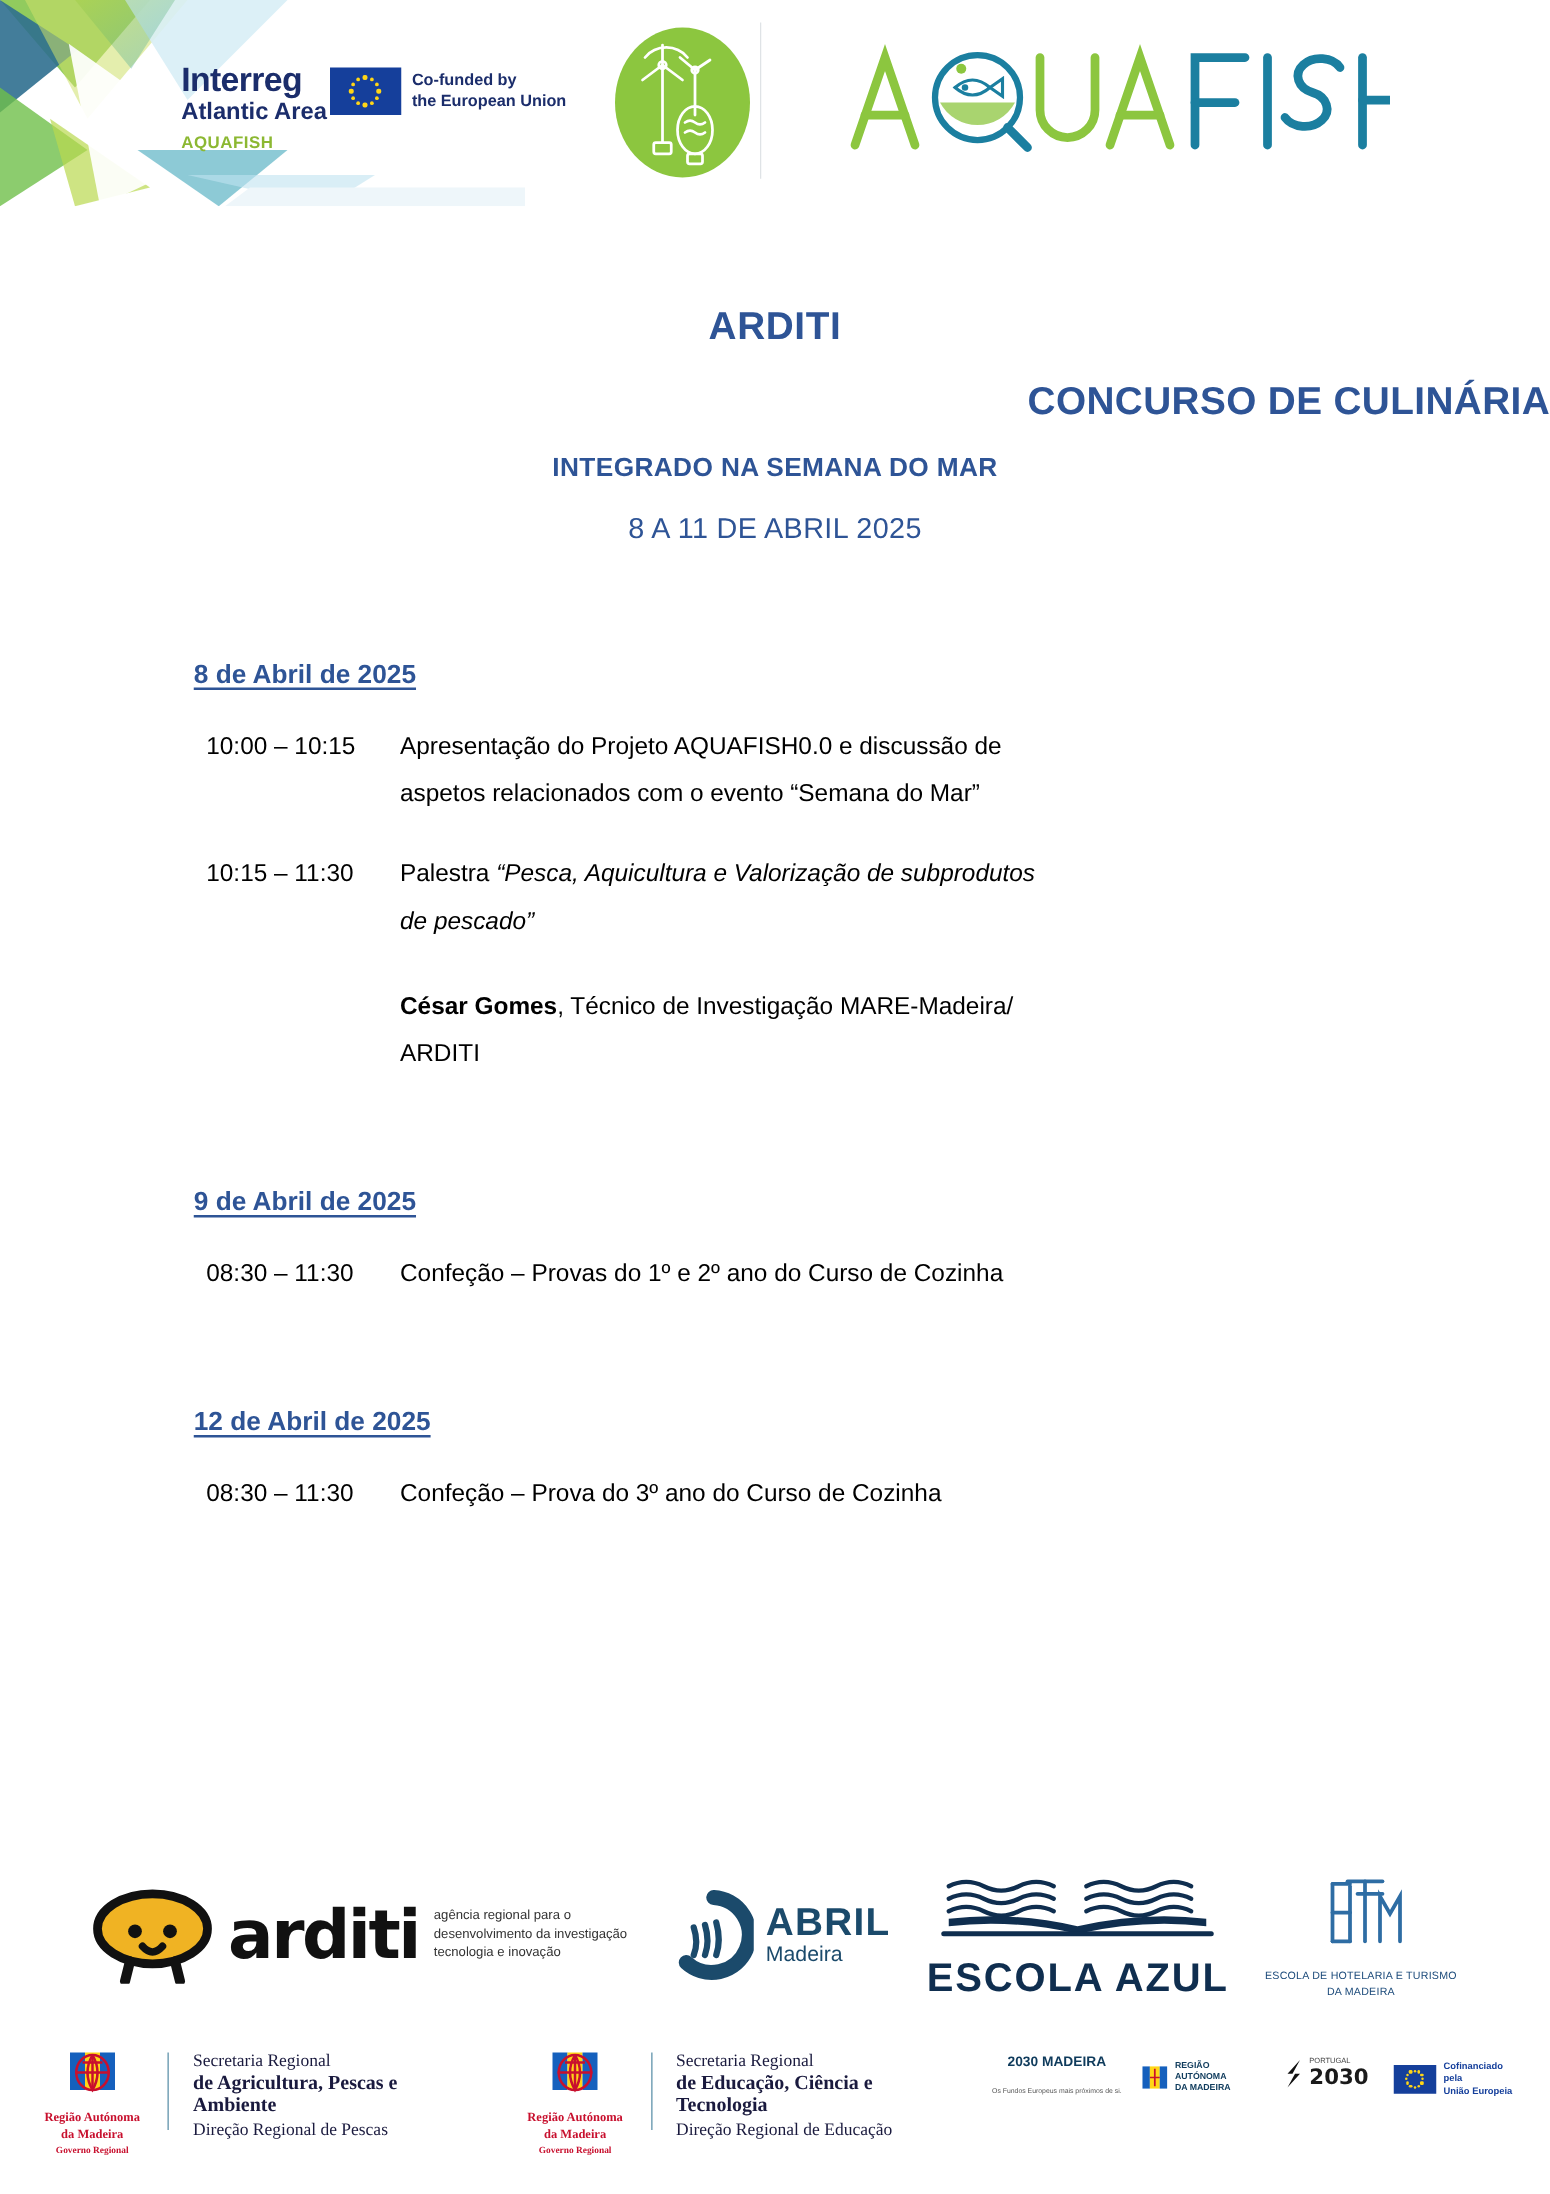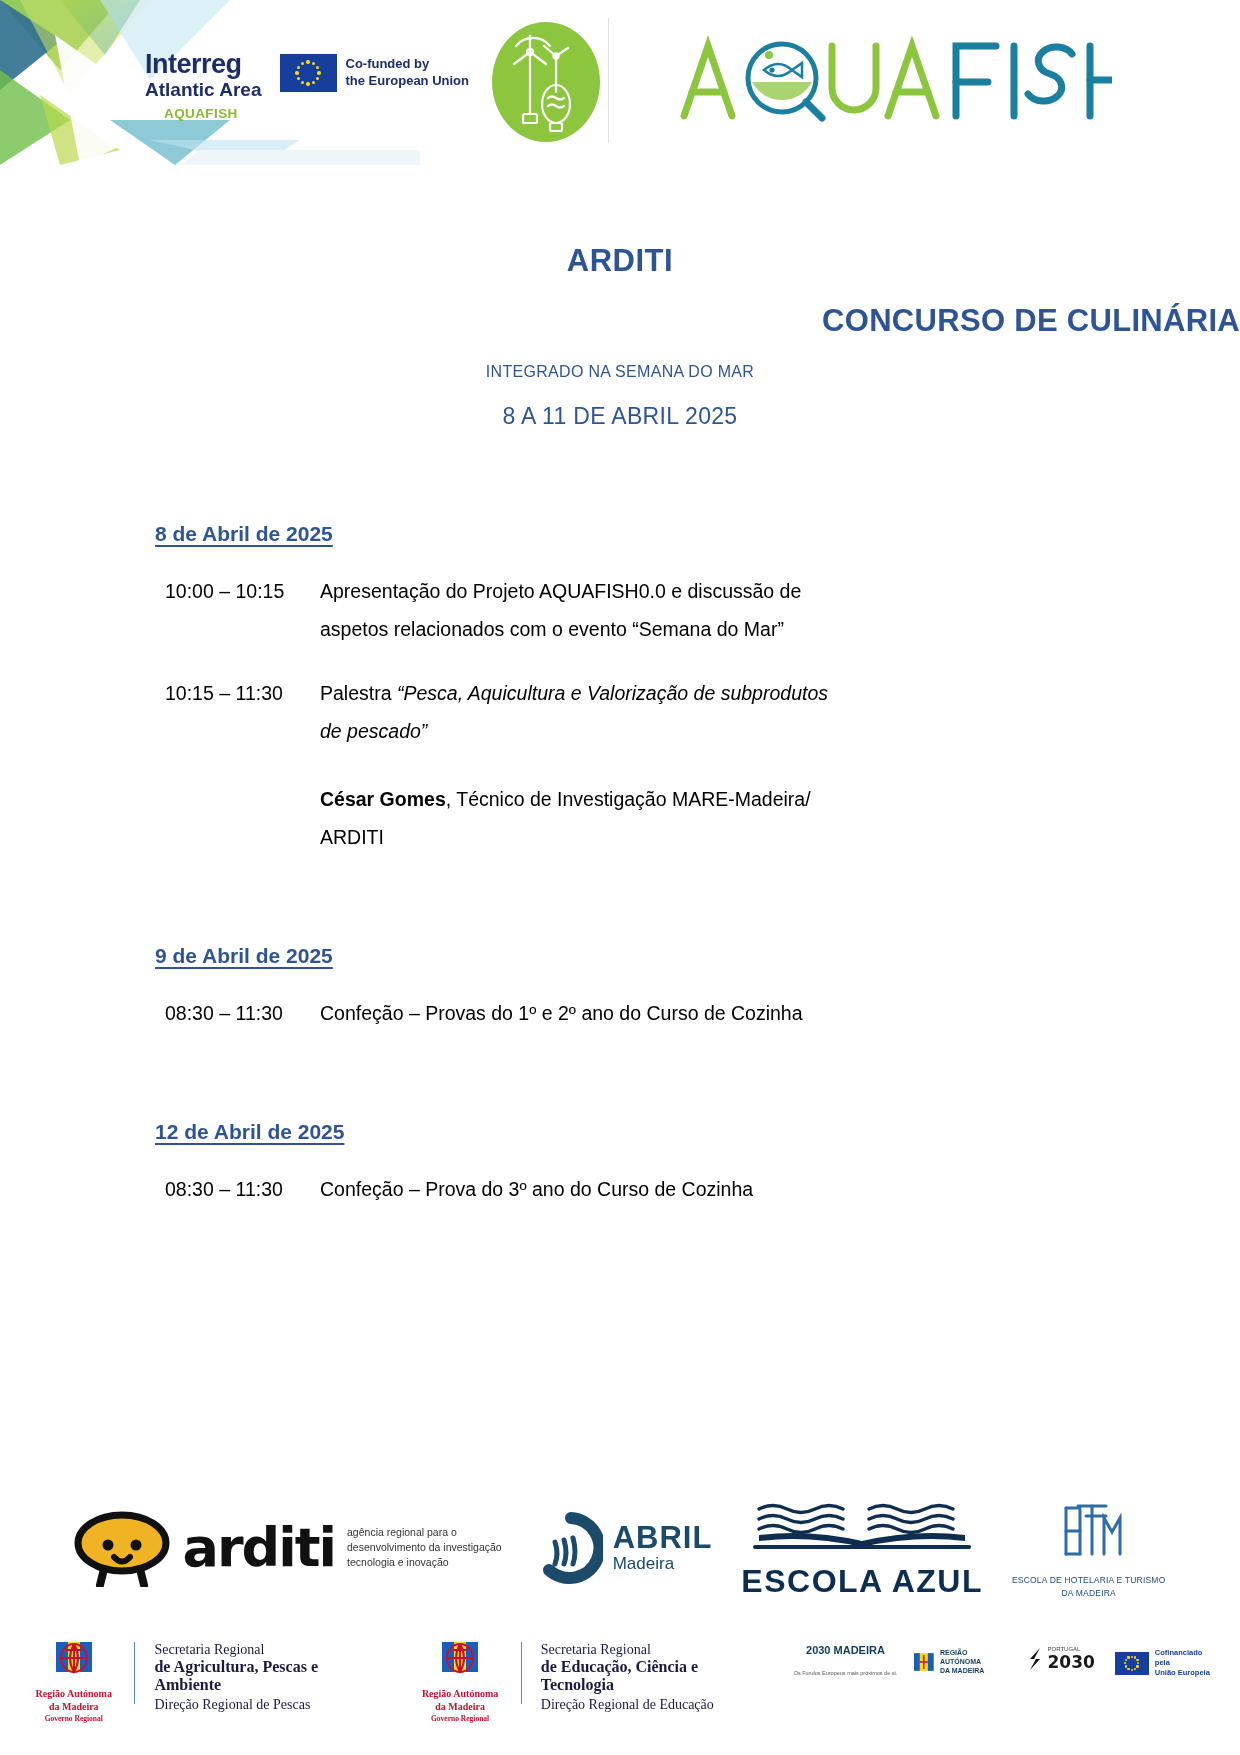--- a/index.html
+++ b/index.html
@@ -8,41 +8,41 @@
     width: 1240px; height: 1755px;
     font-family: "Liberation Sans", sans-serif;
     color: #000000; position: relative; overflow: hidden;
   }
 
   
   .header { position: relative; width: 1240px; height: 165px; }
   .hdr-art { position: absolute; left: 0; top: 0; width: 420px; height: 165px; overflow: hidden; }
   .hdr-art svg { display: block; }
 
-  .interreg-block { position: absolute; left: 145px; top: 50px; display: flex; align-items: flex-start; gap: 18px; }
+  .interreg-block { position: absolute; left: 145px; top: 50px; display: flex; align-items: flex-start; gap: 2px; }
   .ir-left { line-height: 1.05; }
   .ir-name { font-size: 27px; font-weight: bold; color: #1b2d6b; letter-spacing: -0.5px; }
   .ir-area { font-size: 19px; font-weight: bold; color: #1b2d6b; margin-top: 2px; }
-  .ir-prog { font-size: 13.5px; font-weight: bold; color: #8cb832; margin-top: 7px; letter-spacing: 0.4px; margin-left: 19px; }
+  .ir-prog { font-size: 13.5px; font-weight: bold; color: #8cb832; margin-top: 7px; letter-spacing: 0.4px; }
   .eu-wrap { display: flex; align-items: center; gap: 9px; margin-top: 4px; }
   .eu-flag { width: 57px; height: 38px; background: #153f9b; position: relative; flex: none; }
   .eu-star { position: absolute; width: 4px; height: 4px; background: #ffd617; border-radius: 50%; }
   .eu-text { font-size: 13px; font-weight: bold; color: #1b2d6b; line-height: 1.3; white-space: nowrap; }
 
   .circle-emblem { position: absolute; left: 492px; top: 22px; width: 108px; height: 120px;
                    background: #8cc63f; border-radius: 50%; }
   .hdr-divider { position: absolute; left: 608px; top: 18px; width: 1px; height: 125px; background: #dfe3e6; }
 
   .aquafish-logo { position: absolute; left: 672px; top: 30px; height: 95px; }
 
   
   .titles { margin-top: 78px; text-align: center; color: #2e5496; }
   .t-agenda   { font-size: 31px; font-weight: bold; letter-spacing: 0.5px; }
   .t-concurso { font-size: 31px; font-weight: bold; margin-top: 24px; letter-spacing: 0.3px; text-align: right; }
-  .t-integrado{ font-size: 16px; font-weight: normal; margin-top: 24px; letter-spacing: 0.3px; }
+  .t-integrado{ font-size: 21px; font-weight: bold; margin-top: 24px; letter-spacing: 0.3px; }
   .t-datas    { font-size: 23px; font-weight: normal; margin-top: 22px; letter-spacing: 0.3px; }
 
   
   .agenda { margin-top: 92px; padding-left: 155px; padding-right: 90px; }
   .day-block { margin-bottom: 14px; }
   .day-head {
     font-size: 21px; font-weight: bold; color: #2e5496;
     text-decoration: underline; text-underline-offset: 4px;
     display: inline-block; margin-bottom: 26px;
   }

